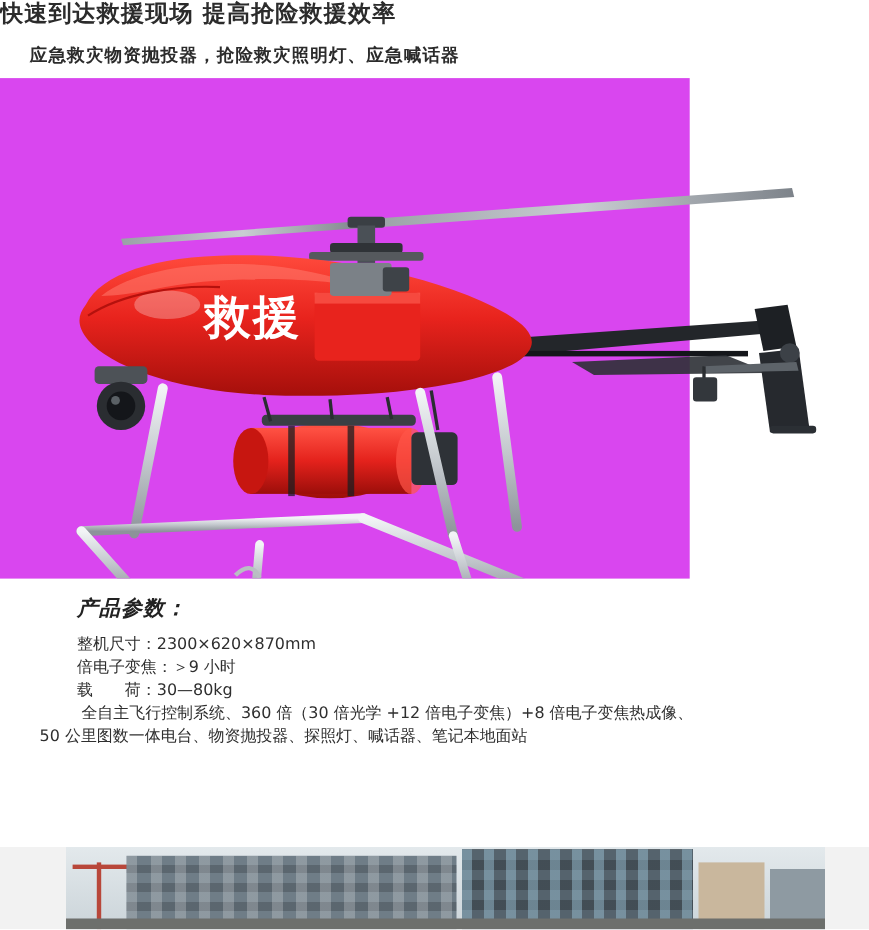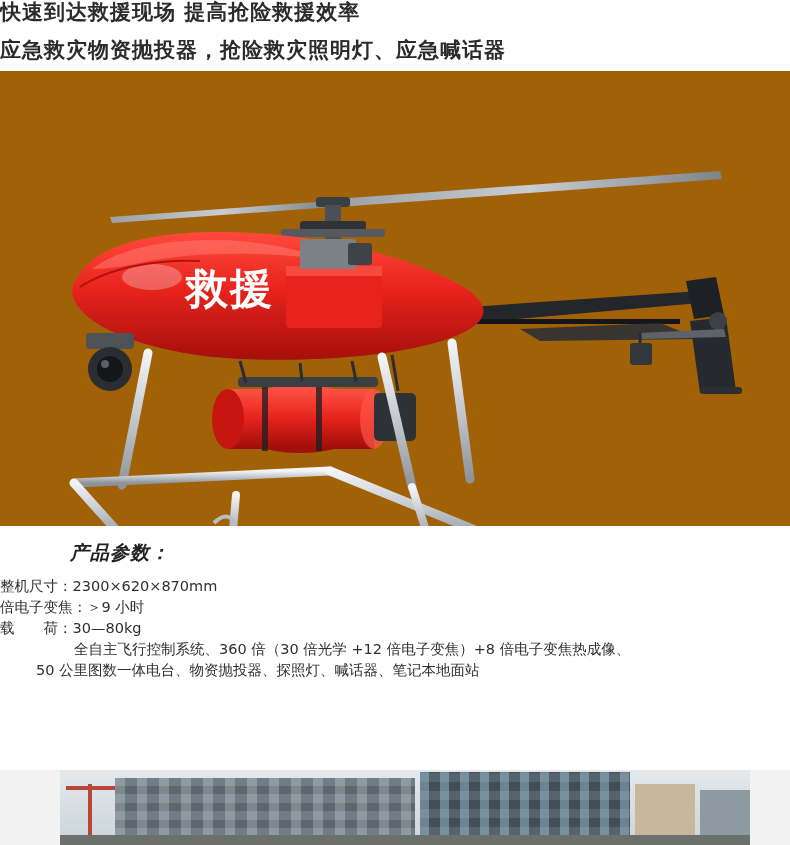--- a/index.html
+++ b/index.html
@@ -29,33 +29,34 @@
     font-weight: bold;
     letter-spacing: 1px;
   }
   .headline .line1 {
     font-size: 21px;
     line-height: 24px;
     padding-top: 0px;
     white-space: nowrap;
   }
   .headline .line2 {
-    font-size: 21px;
+    font-size: 16px;
     line-height: 30px;
     padding-top: 11px;
     white-space: nowrap;
+    margin-left: 27px;
   }
 
   
   .hero {
     position: relative;
-    width: 790px;
+    width: 627px;
     height: 455px;
     margin-top: 6px;
-    background: #a16207;
+    background: #d946ef;
   }
 
   
   .heli {
     position: absolute;
     left: 0;
     top: 0;
     width: 790px;
     height: 455px;
   }
@@ -72,20 +73,21 @@
     font-weight: bold;
     font-style: italic;
     color: #222;
     margin-left: 70px;
     margin-bottom: 10px;
     letter-spacing: 1px;
   }
   .spec-line {
     font-size: 14.5px;
     color: #2f2f2f;
+    margin-left: 70px;
     line-height: 21px;
     white-space: nowrap;
   }
   .spec-line.indent {
     margin-left: 74px;
   }
   .spec-line.wrap2 {
     margin-left: 36px;
   }
 

